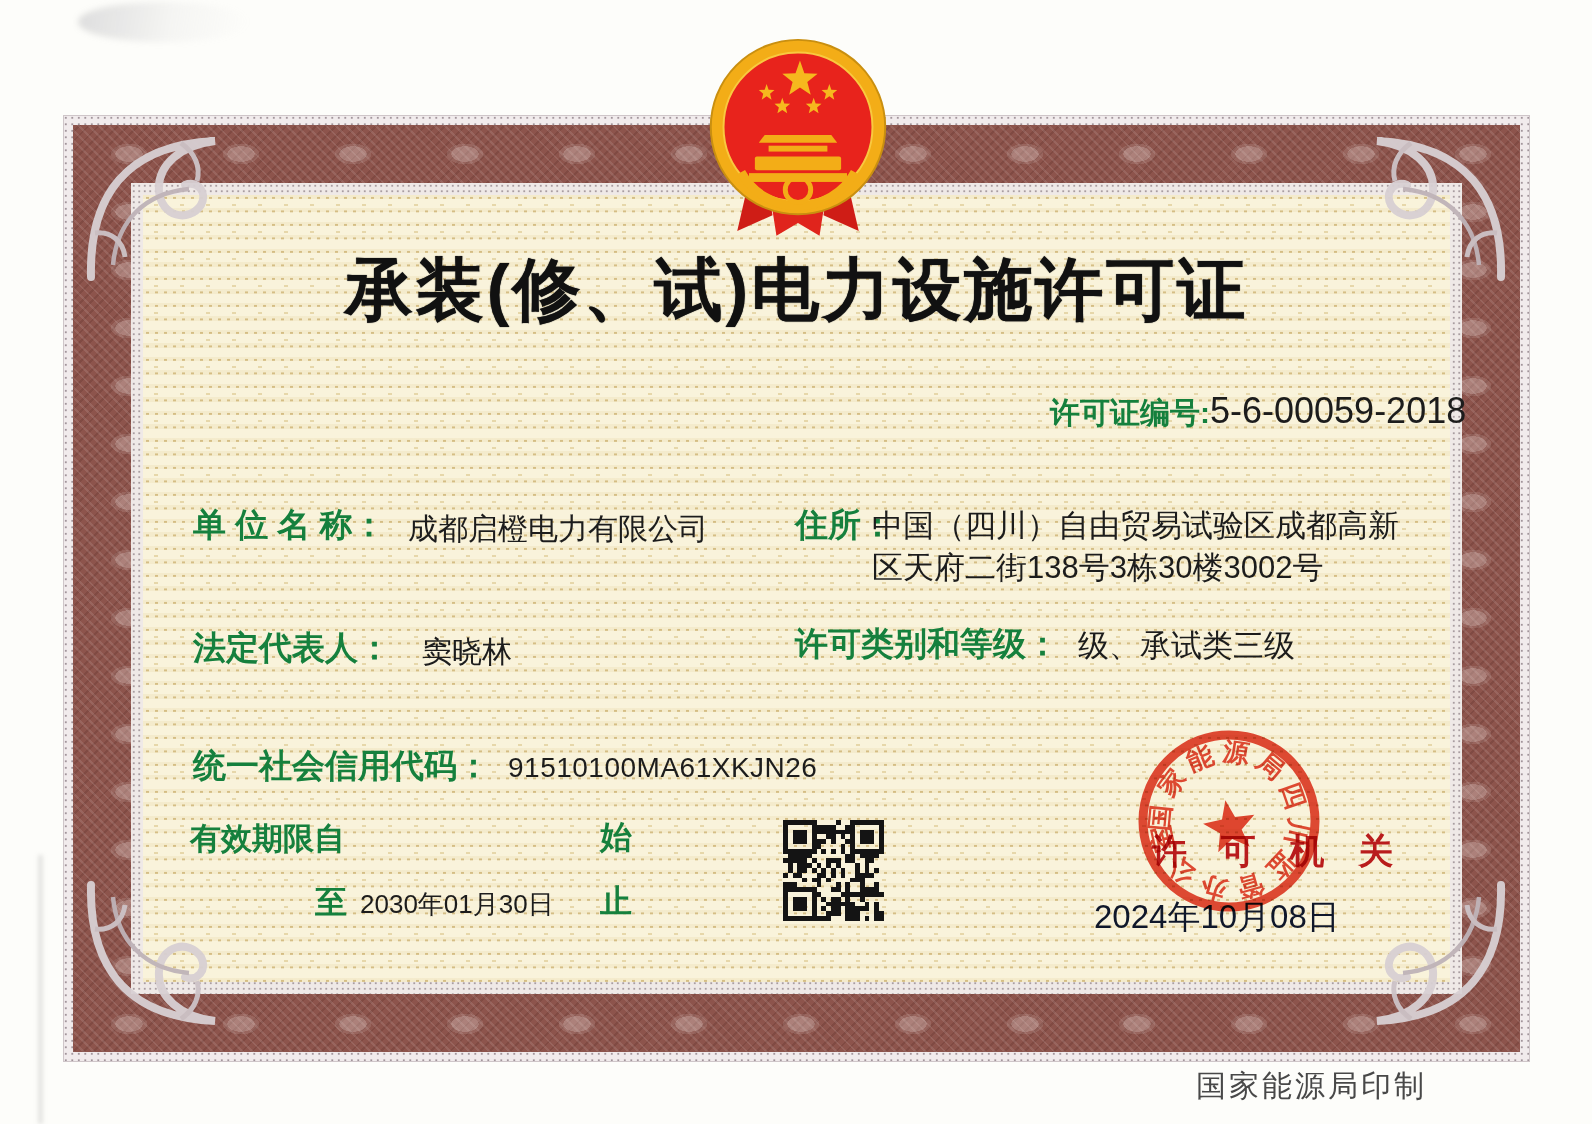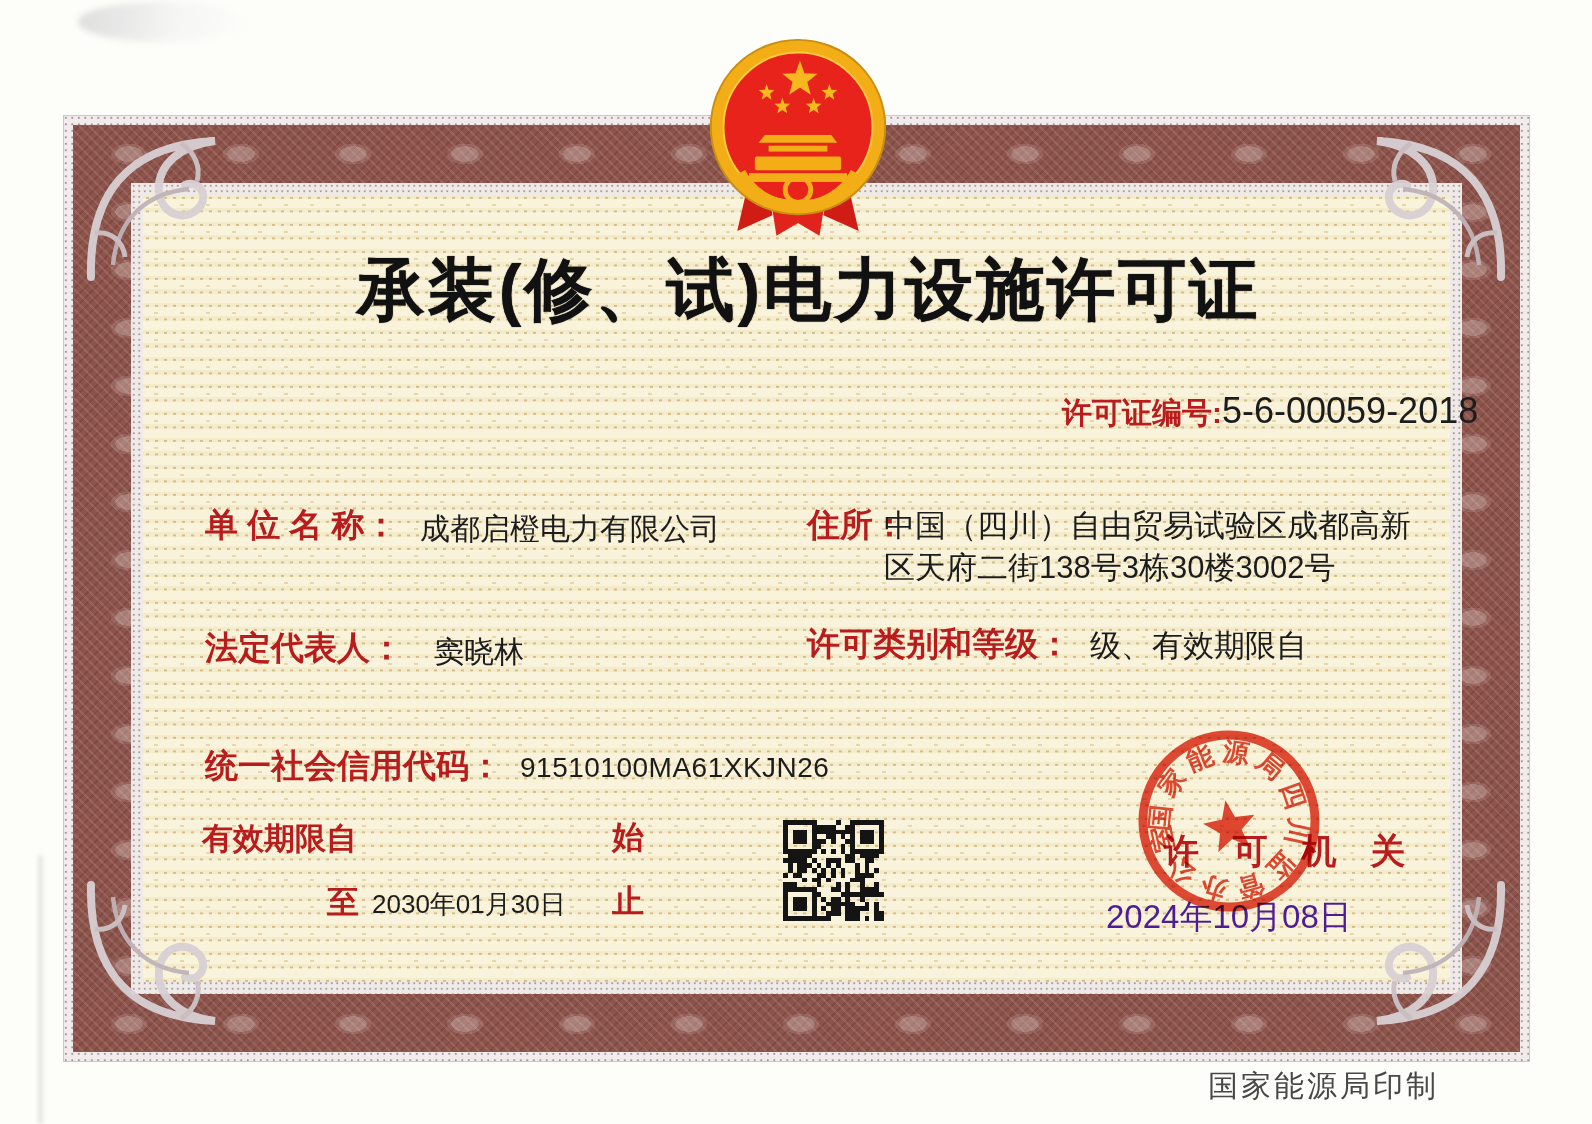--- a/index.html
+++ b/index.html
@@ -44,30 +44,30 @@
   }
   .corner{position:absolute;width:150px;height:150px;z-index:2;opacity:.95;}
   .corner svg{width:100%;height:100%;}
   .corner.tl{left:85px;top:133px;}
   .corner.tr{left:1357px;top:133px;transform:scaleX(-1);}
   .corner.bl{left:85px;top:879px;transform:scaleY(-1);}
   .corner.br{left:1357px;top:879px;transform:scale(-1,-1);}
   
   .emblem{position:absolute;left:700px;top:33px;width:196px;height:208px;z-index:3;}
   
-  .abs{position:absolute;white-space:nowrap;padding-left:12px;}
+  .abs{position:absolute;white-space:nowrap;}
   .title{
     left:63px;top:245px;width:1467px;text-align:center;
     font-size:68px;font-weight:bold;letter-spacing:3px;color:#111;
     text-shadow:0 0 1px #111;
   }
   .license-line{left:1050px;top:390px;font-size:30px;}
   .license-line .lbl{font-weight:bold;}
   .license-line .val{font-size:36px;}
-  .lbl{font-weight:bold;color:#b91c1c;}
+  .lbl{font-weight:bold;color:#15803d;}
   .val{color:#1c1c1c;}
   .company-label{left:193px;top:503px;font-size:33px;}
   .company-value{left:408px;top:509px;font-size:30px;}
   .address-label{left:795px;top:503px;font-size:33px;}
   .address-value{left:872px;top:505px;font-size:31px;line-height:42px;white-space:nowrap;}
   .legal-label{left:193px;top:626px;font-size:33px;}
   .legal-value{left:422px;top:632px;font-size:30px;}
   .category-label{left:795px;top:622px;font-size:33px;}
   .category-value{left:1078px;top:624px;font-size:31px;line-height:43px;white-space:nowrap;}
   .credit-label{left:193px;top:744px;font-size:33px;}
@@ -86,21 +86,21 @@
   .qr .m{background:#141414;}
   
   .authority{
     left:1152px;top:828px;font-size:35px;font-weight:bold;letter-spacing:12px;
     color:#b91c1c;z-index:3;
   }
   .seal{
     position:absolute;left:1122px;top:714px;width:214px;height:214px;z-index:4;
     mix-blend-mode:multiply;transform:rotate(-10deg);opacity:.95;
   }
-  .issue-date{left:1094px;top:895px;font-size:33px;color:#4c1d95;z-index:2;}
+  .issue-date{left:1094px;top:895px;font-size:33px;color:#0f172a;z-index:2;}
   .footer-print{left:1196px;top:1066px;font-size:30px;color:#484848;letter-spacing:3px;}
   
   .artifact-1{position:absolute;left:78px;top:2px;width:170px;height:40px;
     background:linear-gradient(100deg, rgba(110,110,120,0.22), rgba(190,190,196,0.12) 55%, rgba(255,255,255,0));
     border-radius:50%;filter:blur(3px);}
   .artifact-2{position:absolute;left:38px;top:855px;width:5px;height:269px;
     background:rgba(140,140,145,0.22);filter:blur(2px);}
 </style>
 </head>
 <body>
@@ -177,21 +177,21 @@
   <div class="abs val address-value">
     <div>中国（四川）自由贸易试验区成都高新</div>
     <div>区天府二街138号3栋30楼3002号</div>
   </div>
 
   <div class="abs lbl legal-label">法定代表人：</div>
   <div class="abs val legal-value">窦晓林</div>
 
   <div class="abs lbl category-label">许可类别和等级：</div>
   <div class="abs val category-value">
-    <div>级、有效期限自</div>
+    <div>级、承试类三级</div>
   </div>
 
   <div class="abs lbl credit-label">统一社会信用代码：</div>
   <div class="abs val credit-value">91510100MA61XKJN26</div>
 
   <div class="abs lbl vfrom-label">有效期限自</div>
   <div class="abs lbl vfrom-suffix">始</div>
   <div class="abs lbl vto-label">至</div>
   <div class="abs val vto-date">2030年01月30日</div>
   <div class="abs lbl vto-suffix">止</div>

